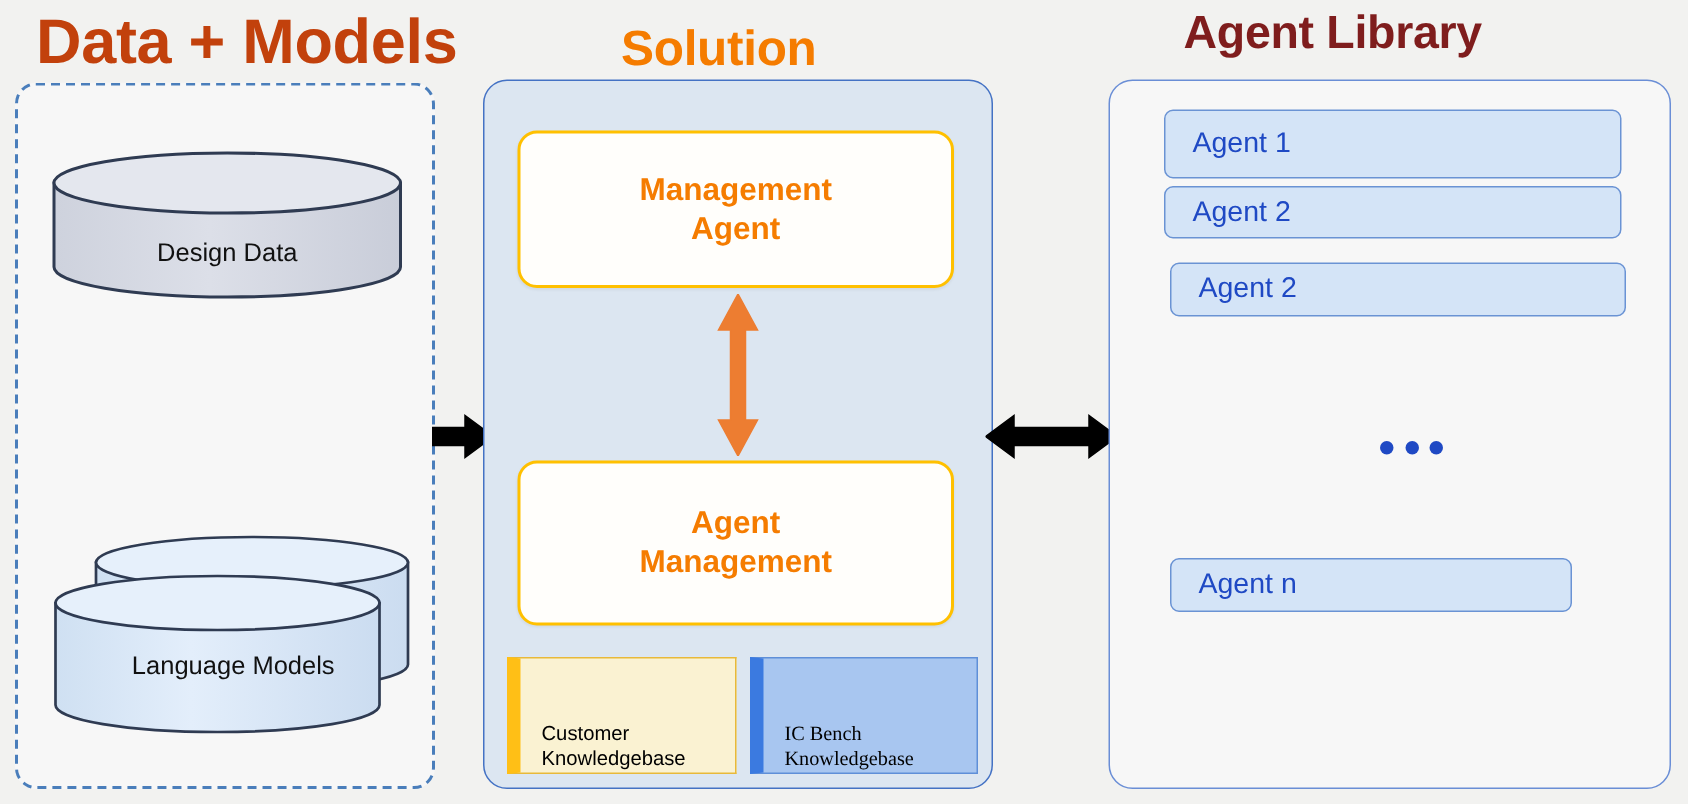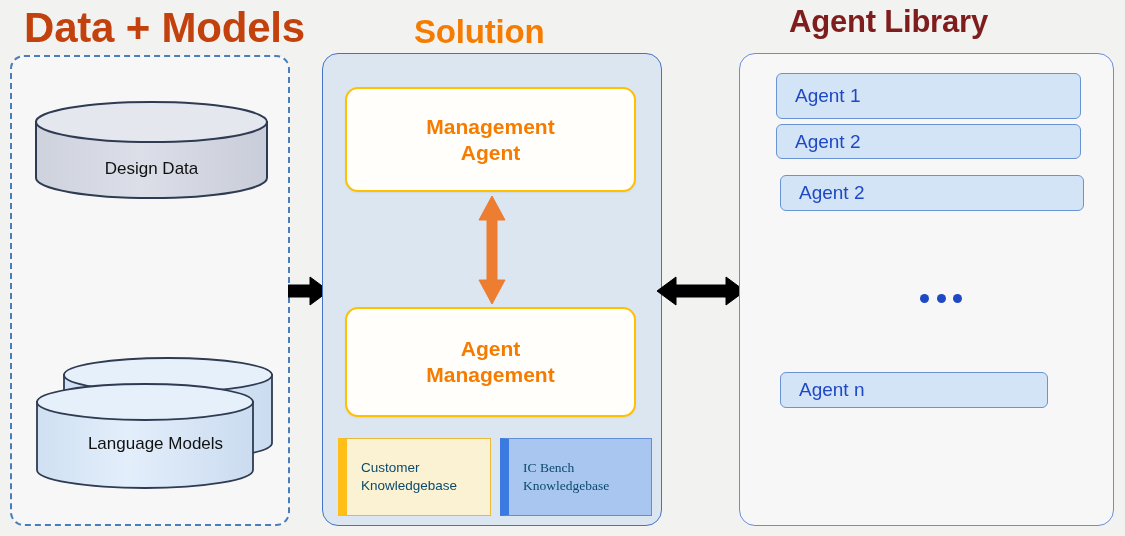--- a/index.html
+++ b/index.html
@@ -125,23 +125,23 @@
     width: 36px;
     height: 108px;
   }
 
   
   .kb-box {
     position: absolute;
     box-sizing: border-box;
     font-size: 13.5px;
     line-height: 1.3;
-    color: #0c4a6e;
+    color: #000000;
     display: flex;
-    align-items: center;
+    align-items: flex-end;
     padding-left: 14px;
   }
   #kb-customer {
     left: 338px;
     top: 438px;
     width: 153px;
     height: 78px;
     background: #faf2d2;
     border: 1px solid #e8b93a;
     border-left: 9px solid #ffbf16;

